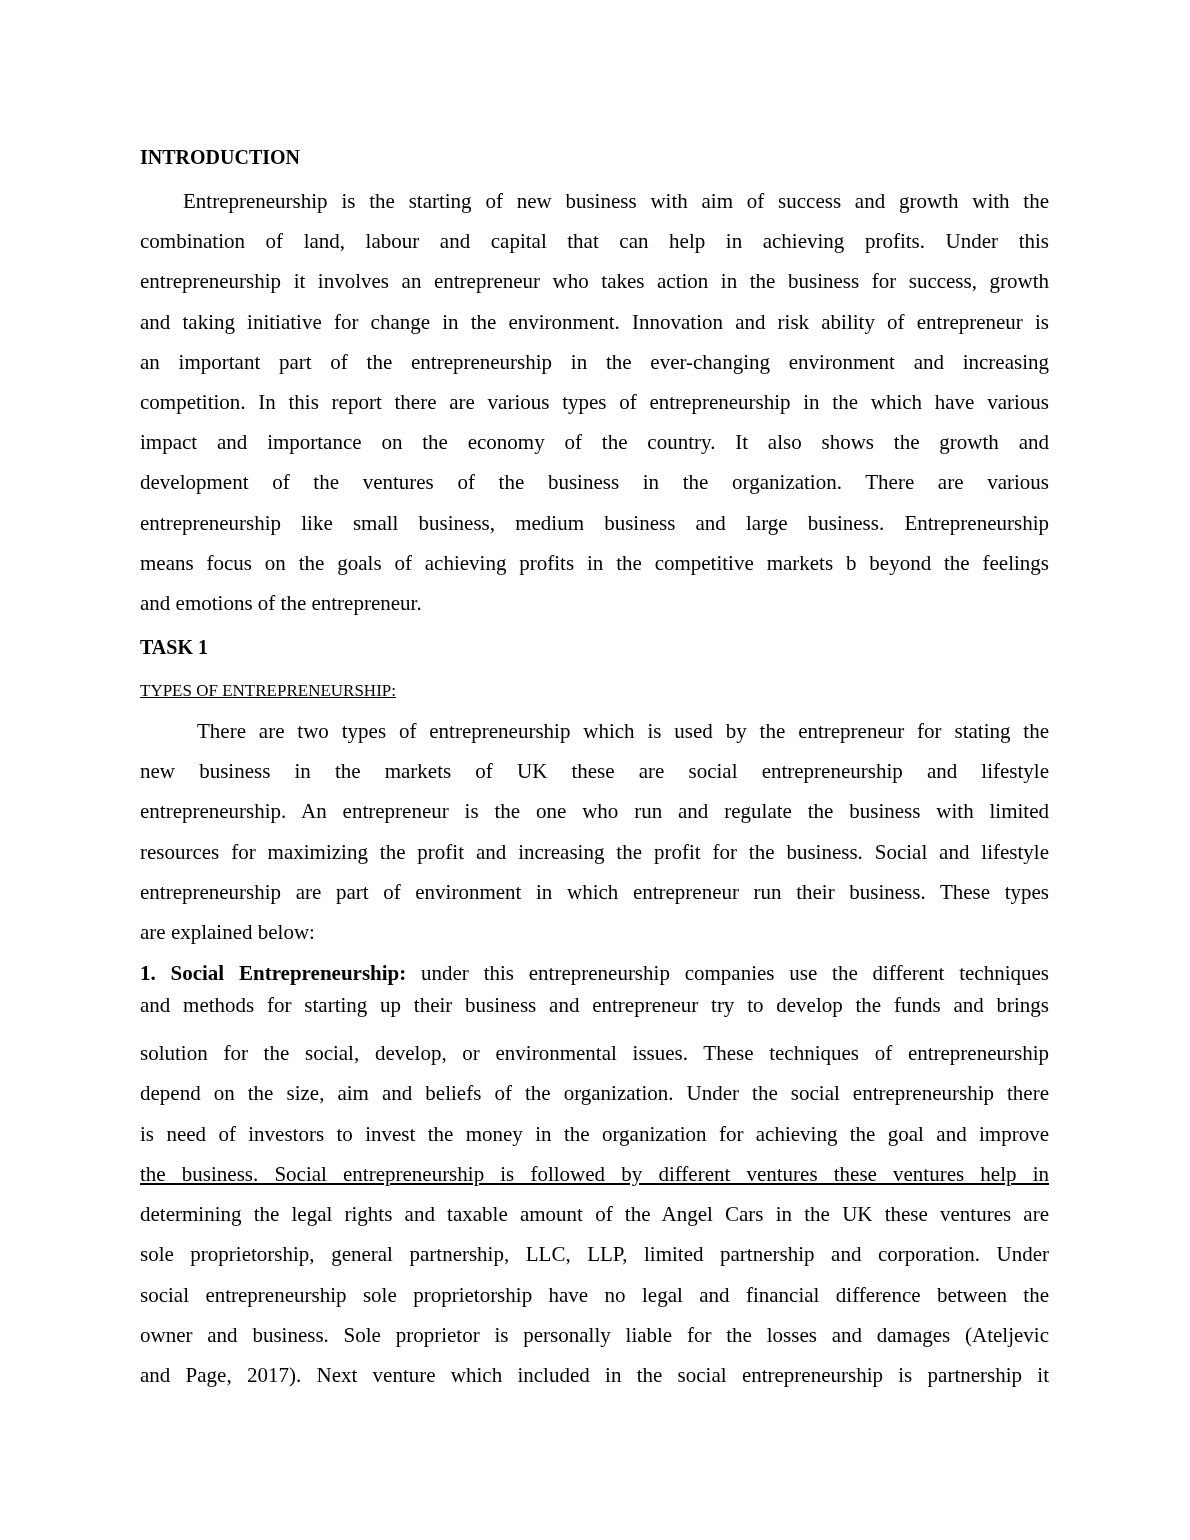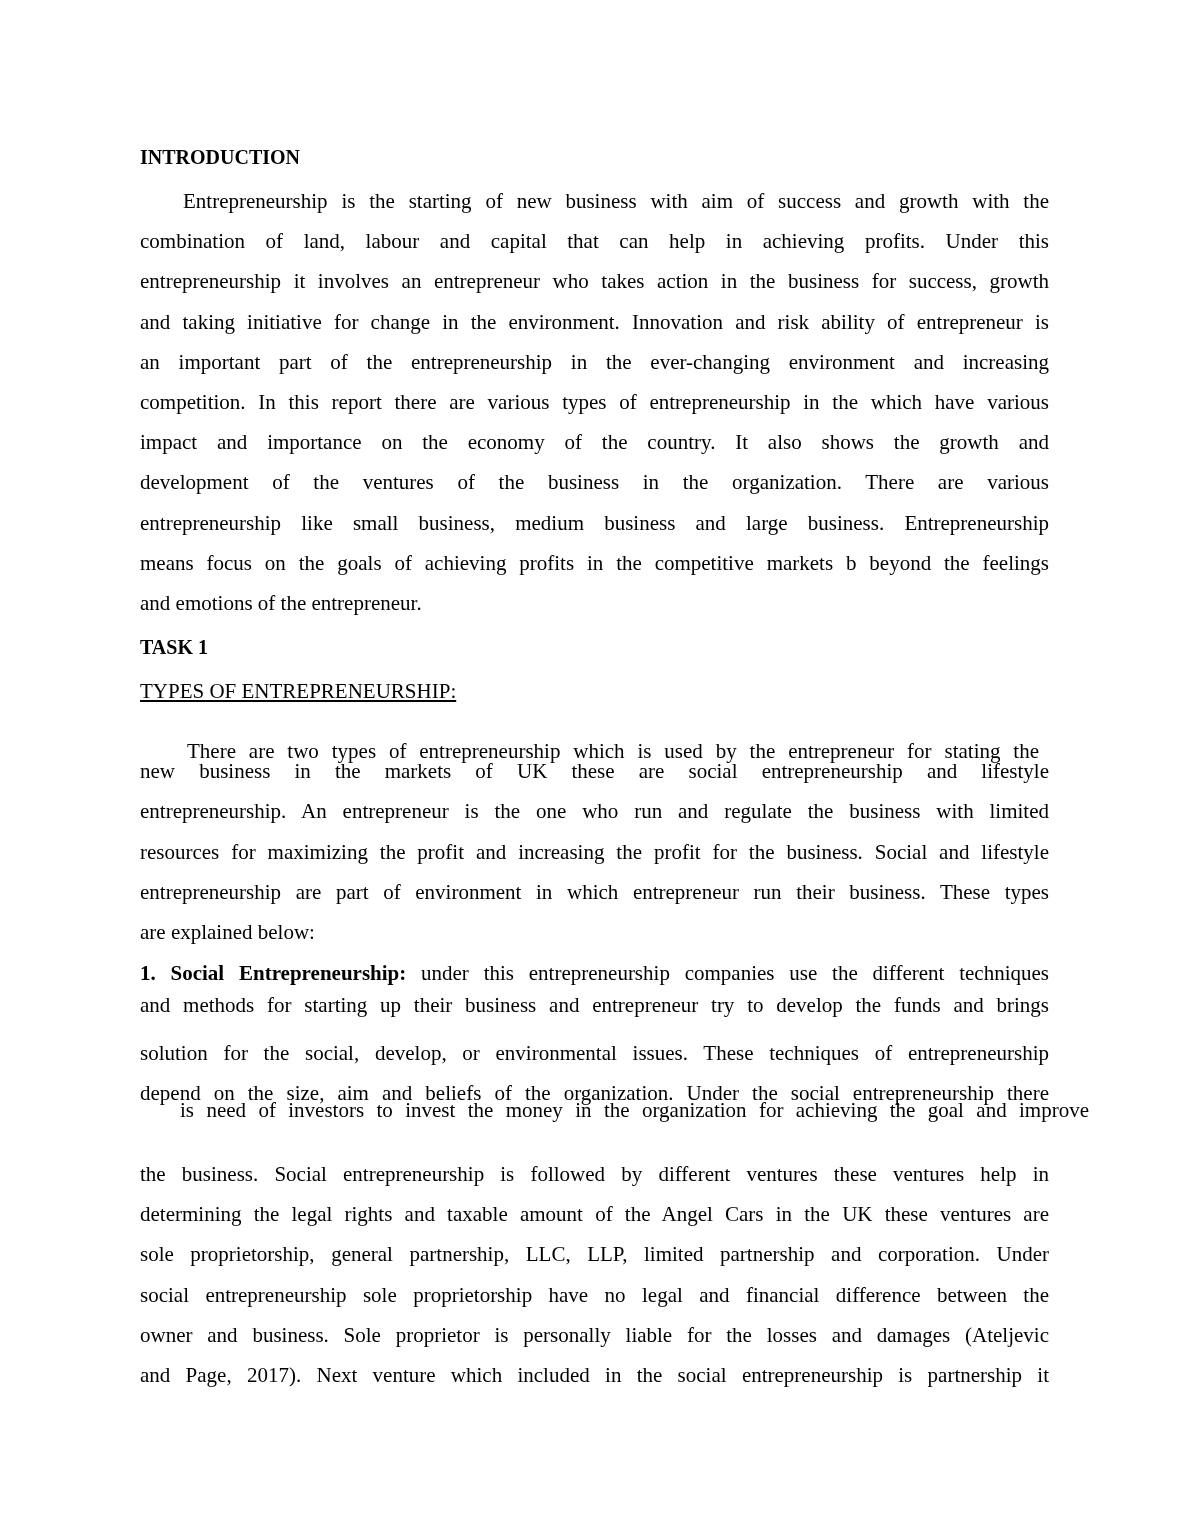--- a/index.html
+++ b/index.html
@@ -16,38 +16,38 @@
       position: absolute;
       left: 0;
       font-weight: bold;
       font-size: 20px;
       line-height: 30px;
       white-space: nowrap;
     }
     .sub {
       position: absolute;
       left: 0;
-      font-size: 21px;
+      font-size: 17px;
       line-height: 24px;
       text-decoration: underline;
       white-space: nowrap;
     }
     .line {
       position: absolute;
       left: 0;
       width: 909px;
       font-size: 21px;
       line-height: 26px;
       white-space: nowrap;
       text-align: justify;
       text-align-last: justify;
     }
     .line.last { text-align-last: left; }
     .line.indent1 { left: 43px; width: 866px; }
-    .line.indent2 { left: 47px; width: 852px; margin-top: 20px; }
+    .line.indent2 { left: 57px; width: 852px; }
     .bold { font-weight: bold; }
   </style>
 </head>
 <body>
 
 <div class="page">
 
   <div class="h1" style="top:142px;">INTRODUCTION</div>
 
   <div>
@@ -75,22 +75,22 @@
     <div class="line" style="top:839px;">resources for maximizing the profit and increasing the profit for the business. Social and lifestyle</div>
     <div class="line" style="top:879px;">entrepreneurship are part of environment in which entrepreneur run their business. These types</div>
     <div class="line last" style="top:919px;">are explained below:</div>
   </div>
 
   <div>
     <div class="line" style="top:960px;"><span class="bold">1. Social Entrepreneurship:</span><span> under this entrepreneurship companies use the different techniques</span></div>
     <div class="line" style="top:992px;">and methods for starting up their business and entrepreneur try to develop the funds and brings</div>
     <div class="line" style="top:1040px;">solution for the social, develop, or environmental issues. These techniques of entrepreneurship</div>
     <div class="line" style="top:1080px;">depend on the size, aim and beliefs of the organization. Under the social entrepreneurship there</div>
-    <div class="line" style="top:1097px;margin-left:40px;">is need of investors to invest the money in the organization for achieving the goal and improve</div>
-    <div class="line" style="top:1161px;">the business. Social entrepreneurship is followed by different ventures these ventures help in</div>
+    <div class="line" style="top:1121px;">is need of investors to invest the money in the organization for achieving the goal and improve</div>
+    <div class="line" style="top:1161px;text-decoration:underline;">the business. Social entrepreneurship is followed by different ventures these ventures help in</div>
     <div class="line" style="top:1201px;">determining the legal rights and taxable amount of the Angel Cars in the UK these ventures are</div>
     <div class="line" style="top:1241px;">sole proprietorship, general partnership, LLC, LLP, limited partnership and corporation. Under</div>
     <div class="line" style="top:1282px;">social entrepreneurship sole proprietorship have no legal and financial difference between the</div>
     <div class="line" style="top:1322px;">owner and business. Sole proprietor is personally liable for the losses and damages (Ateljevic</div>
     <div class="line" style="top:1362px;">and Page, 2017). Next venture which included in the social entrepreneurship is partnership it</div>
   </div>
 
 </div>
 
 </body></html>

